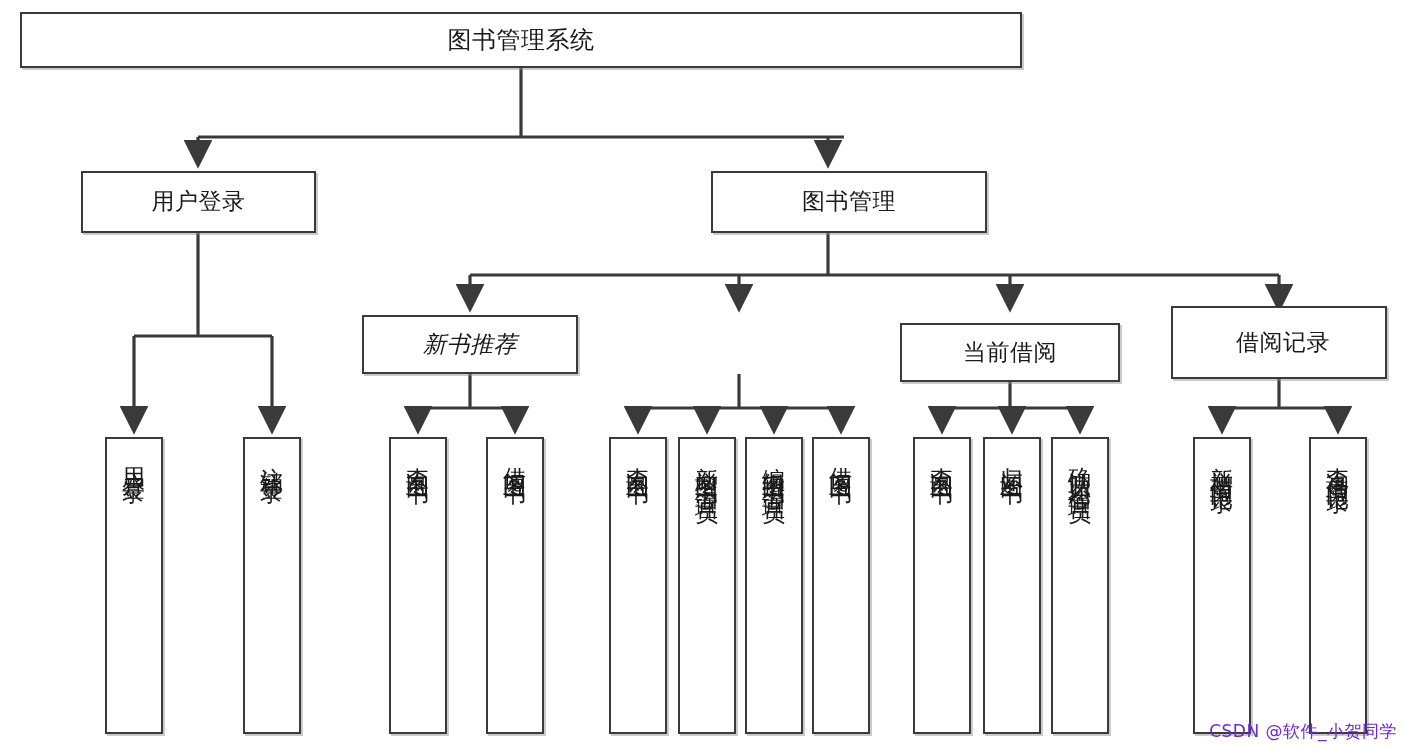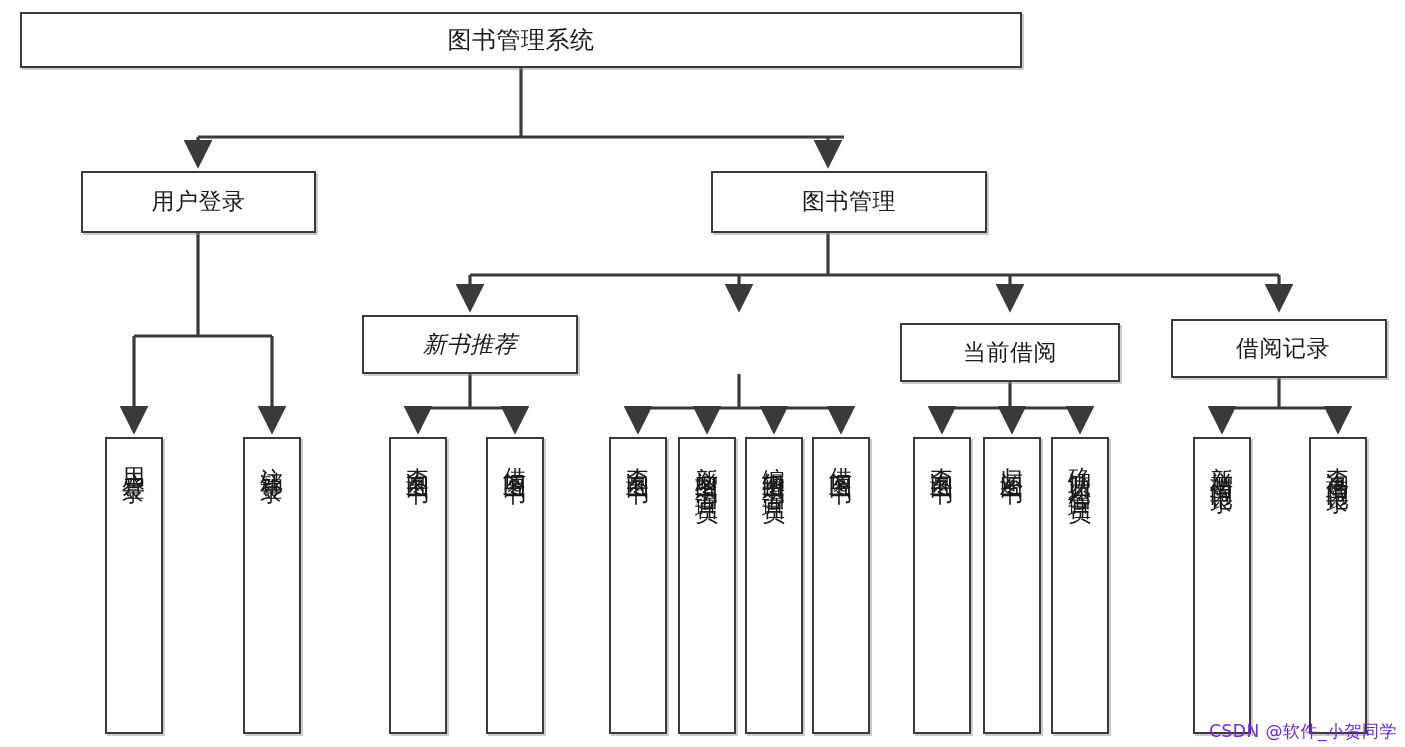--- a/index.html
+++ b/index.html
@@ -121,21 +121,21 @@
   <div class="node h-node" style="left: 711px; top: 171px; width: 276px; height: 62px;">
     <span class="lbl">图书管理</span>
   </div>
 
   <div class="node h-node" style="left: 362px; top: 315px; width: 216px; height: 59px; font-style: italic;">
     <span class="lbl">新书推荐</span>
   </div>
   <div class="node h-node" style="left: 900px; top: 315px; width: 220px; height: 59px; margin-top: 8px;">
     <span class="lbl">当前借阅</span>
   </div>
-  <div class="node h-node" style="left: 1171px; top: 319px; width: 216px; height: 59px; padding-left: 8px;">
+  <div class="node h-node" style="left: 1171px; top: 306px; width: 216px; height: 73px; padding-left: 8px;">
     <span class="lbl">借阅记录</span>
   </div>
 
   <div class="node v-node" style="left: 105px; top: 437px; width: 58px; height: 297px;">
     <span class="lbl">用户登录</span>
   </div>
   <div class="node v-node" style="left: 243px; top: 437px; width: 58px; height: 297px;">
     <span class="lbl">注销登录</span>
   </div>
   <div class="node v-node" style="left: 389px; top: 437px; width: 58px; height: 297px;">

